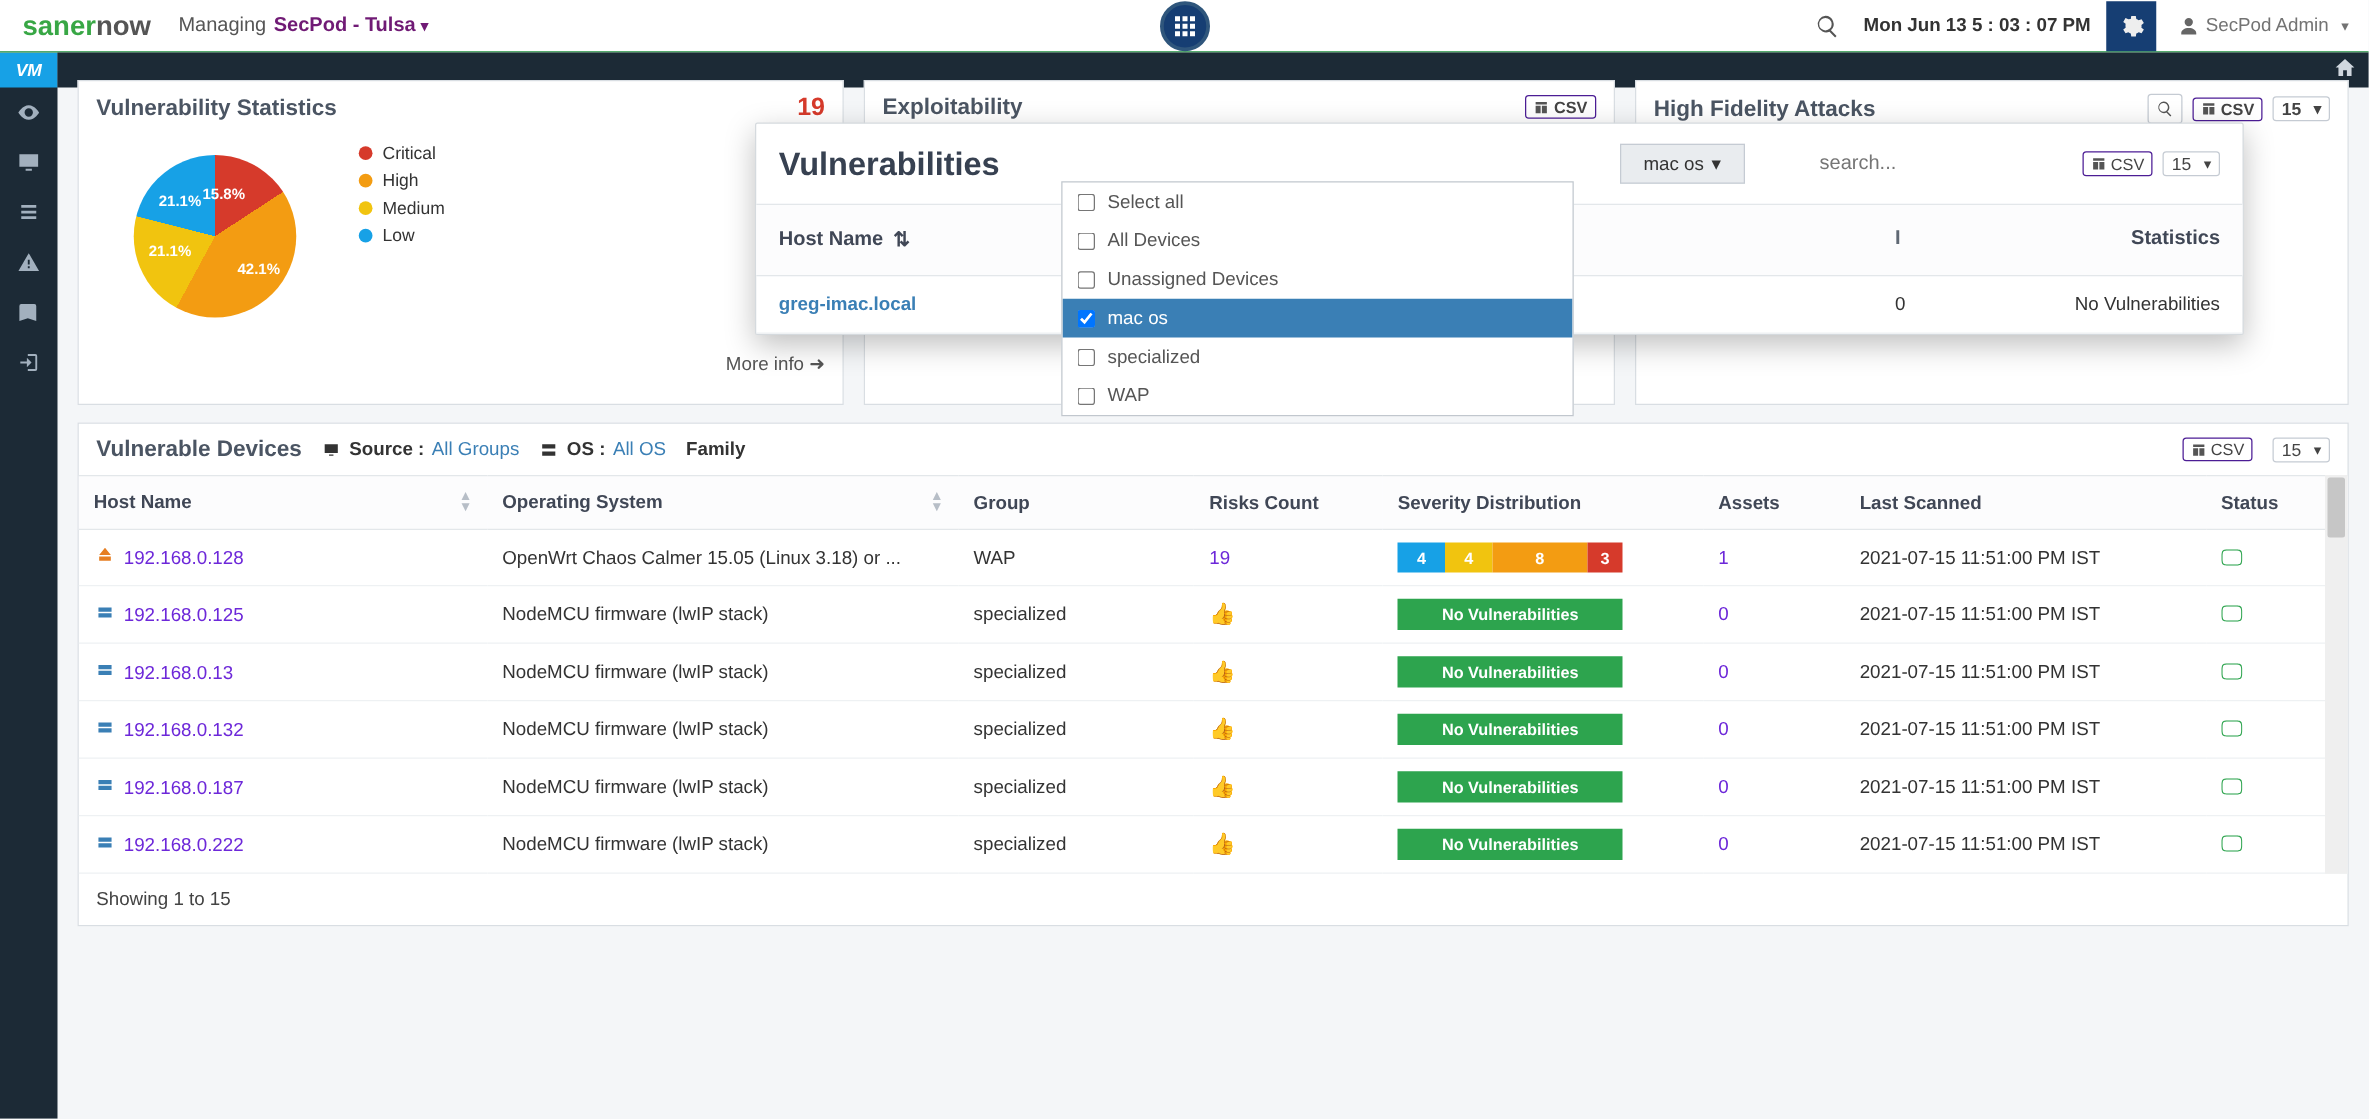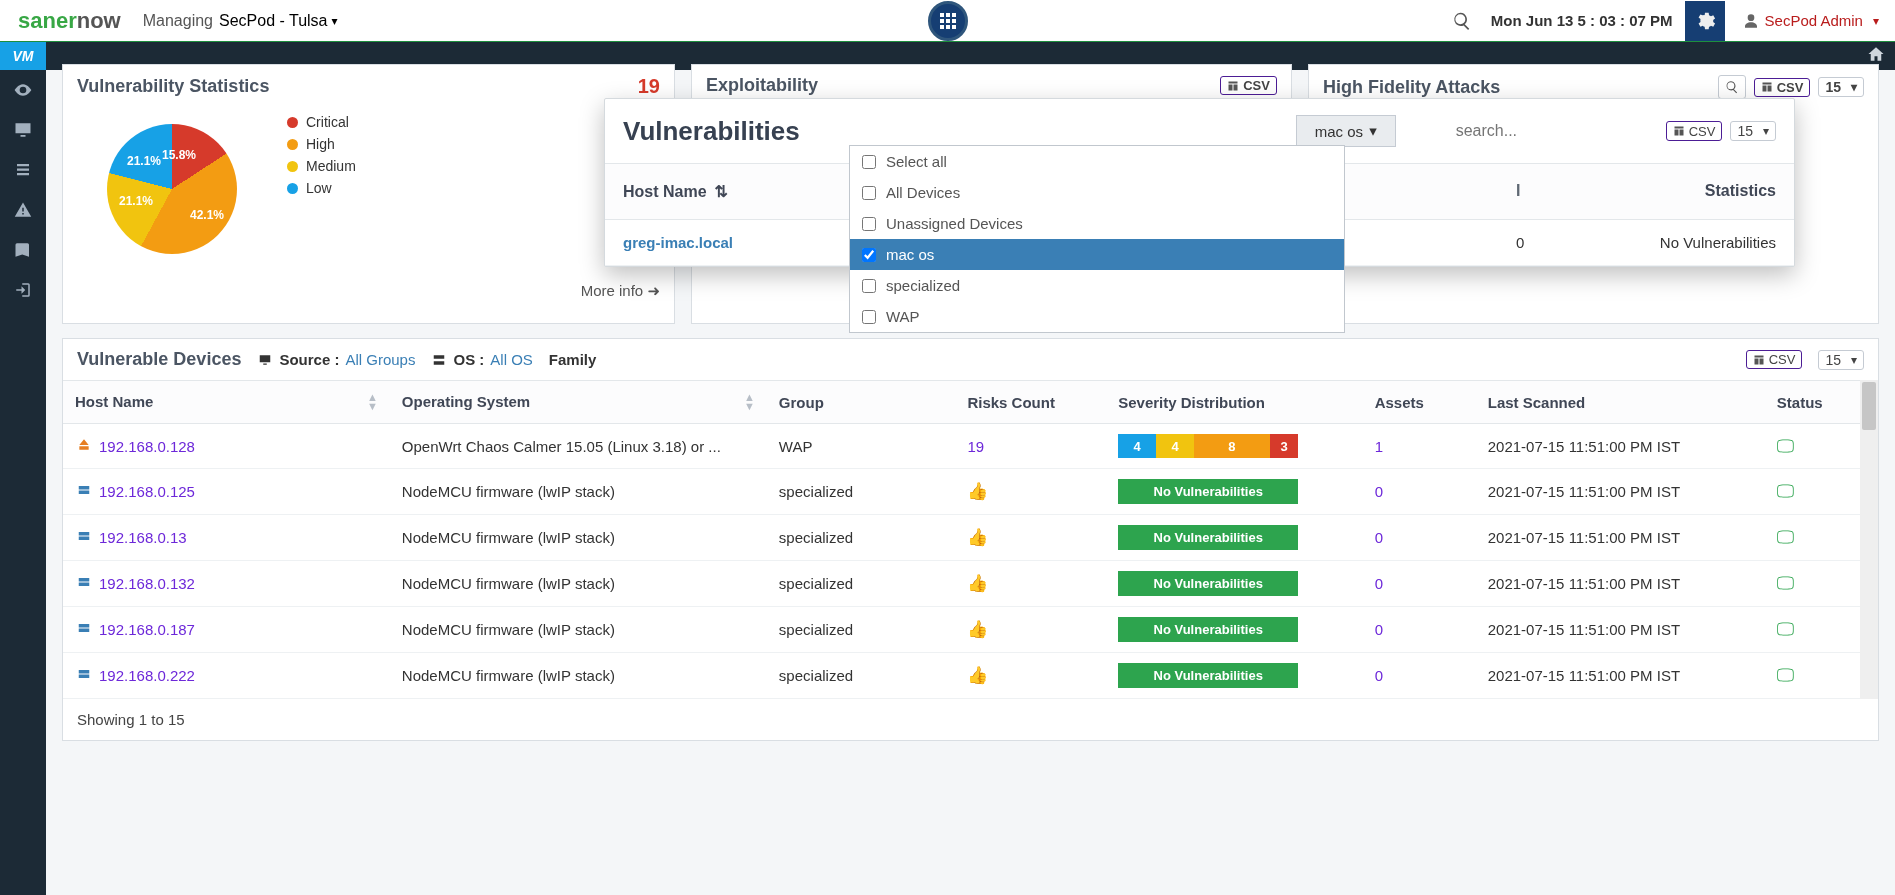--- a/index.html
+++ b/index.html
@@ -12,39 +12,39 @@
     display: flex;
     align-items: center;
     border-bottom: 1px solid #1e8f3e;
     background: #fff;
     position: relative;
   }
   .logo { font-weight: 800; font-size: 22px; padding: 0 18px; }
   .logo .s { color: #38a745; }
   .logo .g { color: #555; }
   .managing { color: #555; font-size: 16px; margin-left: 4px; }
-  .org-select { font-weight: 400; color: #000000; margin-left: 6px; display: inline-flex; align-items: center; cursor: pointer; }
+  .org-select { font-weight: 700; color: #701a75; margin-left: 6px; display: inline-flex; align-items: center; cursor: pointer; }
   .grid-btn {
     position: absolute; left: 50%; top: 50%; transform: translate(-50%,-50%);
     width: 40px; height: 40px; border-radius: 50%;
     background: #163e73; border: 3px solid #2f567c;
     display: flex; align-items: center; justify-content: center;
     cursor: pointer;
   }
   .grid-btn svg { fill: #fff; }
   .header-right { margin-left: auto; display: flex; align-items: center; gap: 12px; padding-right: 10px; }
   .clock { font-weight: 600; color: #333; font-size: 15px; }
   .gear-btn {
     width: 40px; height: 40px; background: #163e73; display: flex; align-items: center;
     justify-content: center; cursor: pointer;
   }
   .gear-btn svg, .search-btn svg { fill:#555; }
   .gear-btn svg { fill:#eee; }
   .search-btn { width: 34px; height: 34px; display:flex; align-items:center; justify-content:center; cursor:pointer; }
-  .user-drop { display:flex; align-items:center; gap:6px; color:#b91c1c; font-size:15px; cursor:pointer; padding:0 6px; }
+  .user-drop { display:flex; align-items:center; gap:6px; color:#737373; font-size:15px; cursor:pointer; padding:0 6px; }
 
   
   .layout { display: flex; }
   .sidebar {
     width: 46px; background: #1c2a36; min-height: calc(100vh - 42px);
     display: flex; flex-direction: column; align-items: center;
   }
   .vm-tag { width:46px; height:28px; background:#17a1e6; color:#fff;
     font-weight:700; font-size:14px; display:flex; align-items:center; justify-content:center; font-style:italic;}
   .side-icon { width:46px; height:40px; display:flex; align-items:center; justify-content:center;
@@ -110,21 +110,21 @@
   .popup-tablehead .col1{ flex:1; display:flex; align-items:center; gap:8px;}
   .popup-tablehead .col2{ width:40px; color:#5f6873;}
   .popup-tablehead .col3{ width:220px; text-align:right;}
   .popup-row { display:flex; padding:14px 18px; font-size:15px; border-bottom:1px solid #eef1f3;}
   .popup-row .col1 a { color:#3a7fb5; font-weight:600; text-decoration:none;}
   .popup-row .col1{flex:1;} .popup-row .col2{width:40px;} .popup-row .col3{width:220px; text-align:right;}
   .sort-ico { display:inline-block; width:18px;}
 
   
   .dd-panel {
-    position:absolute; left:244px; top:46px; width:496px;
+    position:absolute; left:244px; top:46px; width:410px;
     border:1px solid #c1c7ce; background:#fff; z-index:20;
     max-height:190px; overflow-y:scroll;
   }
   .dd-item { display:flex; align-items:center; gap:10px; padding:7px 12px; font-size:15px; color:#555; cursor:pointer;}
   .dd-item.selected { background:#3a7fb5; color:#fff; }
   .dd-item input { width:14px; height:14px; }
 
   
   .devices-panel { margin:14px 16px 0; background:#fff; border:1px solid #d9dee3; }
   .devices-head { display:flex; align-items:center; gap:16px; padding:10px 14px; font-size:15px; color:#444;}

